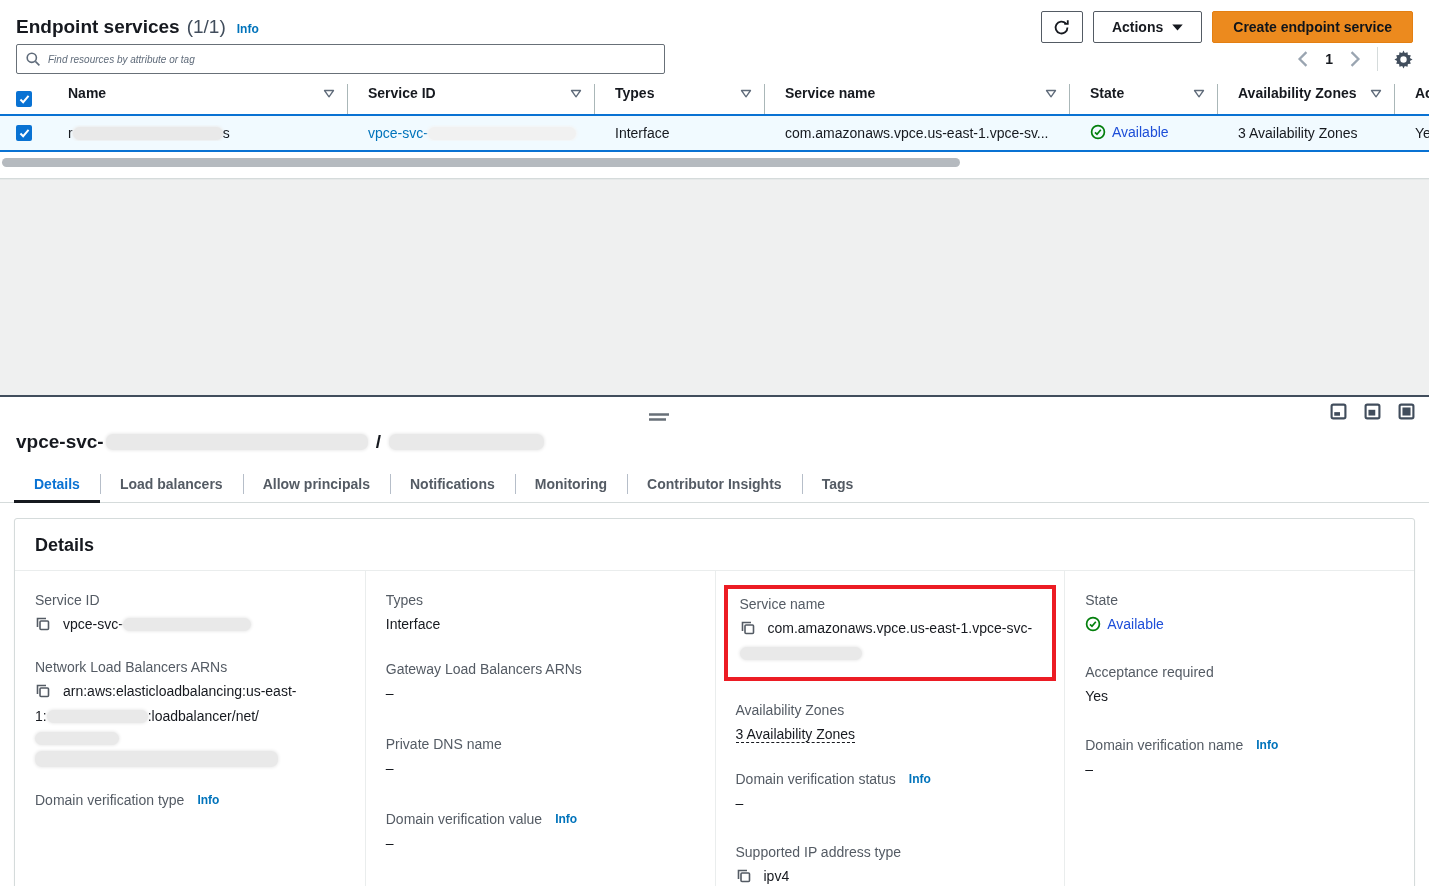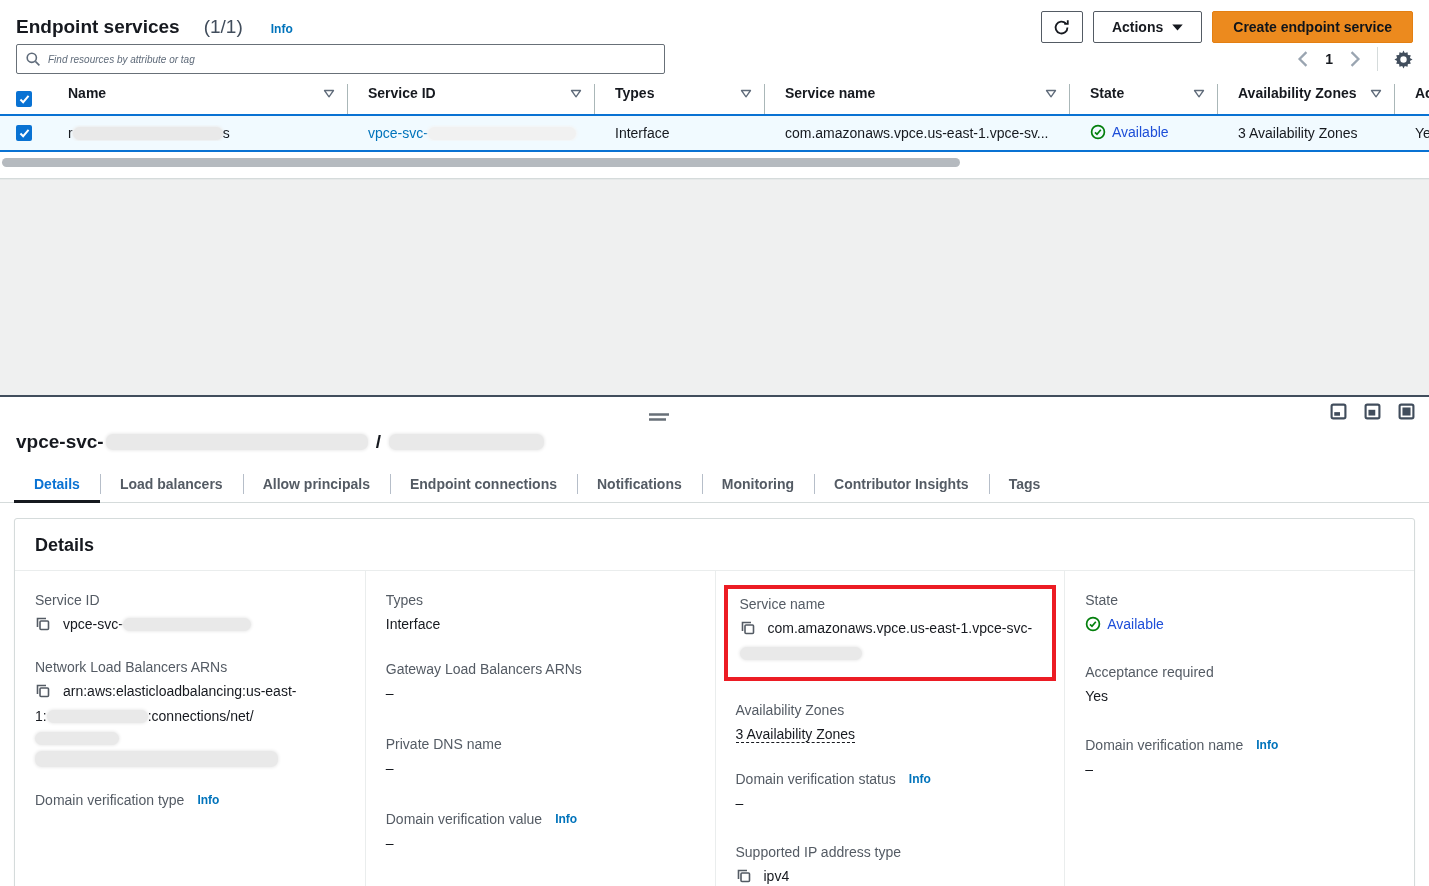--- a/index.html
+++ b/index.html
@@ -5,21 +5,21 @@
   * { box-sizing: border-box; margin: 0; padding: 0; }
   html,body { width:1429px; height:886px; }
   body {
     font-family: "Liberation Sans", "DejaVu Sans", sans-serif;
     color:#16191f; background:#fff; overflow:hidden;
   }
   #screen { position:relative; width:1429px; height:886px; overflow:hidden; background:#fff; }
 
   
   .page-header { display:flex; align-items:center; padding:12px 16px 2px 16px; height:44px; }
-  .title-group { display:flex; align-items:baseline; gap:24px; }
+  .title-group { display:flex; align-items:baseline; gap:7px; }
   .page-title { font-size:19px; font-weight:bold; }
   .page-count { font-size:19px; font-weight:400; color:#414d5c; }
   .info-link { font-size:12px; font-weight:bold; color:#0073bb; margin-left:4px; cursor:pointer; }
   .header-actions { margin-left:auto; display:flex; gap:10px; align-items:center; }
   .btn { height:32px; border:1px solid #545b64; border-radius:2px; background:#fff;
          font-family:inherit; font-size:14px; font-weight:bold; color:#16191f;
          display:flex; align-items:center; justify-content:center; cursor:pointer; }
   .btn-icon { width:42px; }
   .btn-actions { padding:0 18px; gap:9px; }
   .btn-primary { background:#ec8a1e; border-color:#e37f12; color:#0f141a; padding:0 20px; }
@@ -295,21 +295,20 @@
       <span>vpce-svc-</span>
         <span class="redact" style="width:262px;margin-left:-6px"></span>
       <span>/</span>
       <span class="redact" style="width:155px"></span>
     </div>
 
     <div class="tabs">
       <div class="tab active">Details</div>
       <div class="tab">Load balancers</div>
       <div class="tab">Allow principals</div>
-      <div class="tab">Endpoint connections</div>
       <div class="tab">Notifications</div>
       <div class="tab">Monitoring</div>
       <div class="tab">Contributor Insights</div>
       <div class="tab">Tags</div>
     </div>
 
     <div class="card">
       <div class="card-header">Details</div>
       <div class="card-body">
 
@@ -327,21 +326,21 @@
           </div>
           <div class="field">
             <div class="flabel">Network Load Balancers ARNs</div>
             <div class="fvalue">
               <span class="copy-icon">
                 <svg width="16" height="16" viewBox="0 0 16 16" fill="none" stroke="#545b64" stroke-width="1.6">
                     <rect x="5" y="5" width="8.5" height="8.5" rx="1"></rect>
                     <path d="M11 2.5H2.5V11"></path>
                   </svg>
               </span><span>arn:aws:elasticloadbalancing:us-east-</span><br>
-              <span>1:</span><span class="redact" style="width:101px"></span><span>:connections/net/</span><span class="redact" style="width:84px"></span><br>
+              <span>1:</span><span class="redact" style="width:101px"></span><span>:loadbalancer/net/</span><span class="redact" style="width:84px"></span><br>
               <span class="redact" style="width:243px;height:16px"></span>
             </div>
           </div>
           <div class="field">
             <div class="flabel">
               <span>Domain verification type</span>
               <span class="info-link">Info</span>
             </div>
 
           </div>

